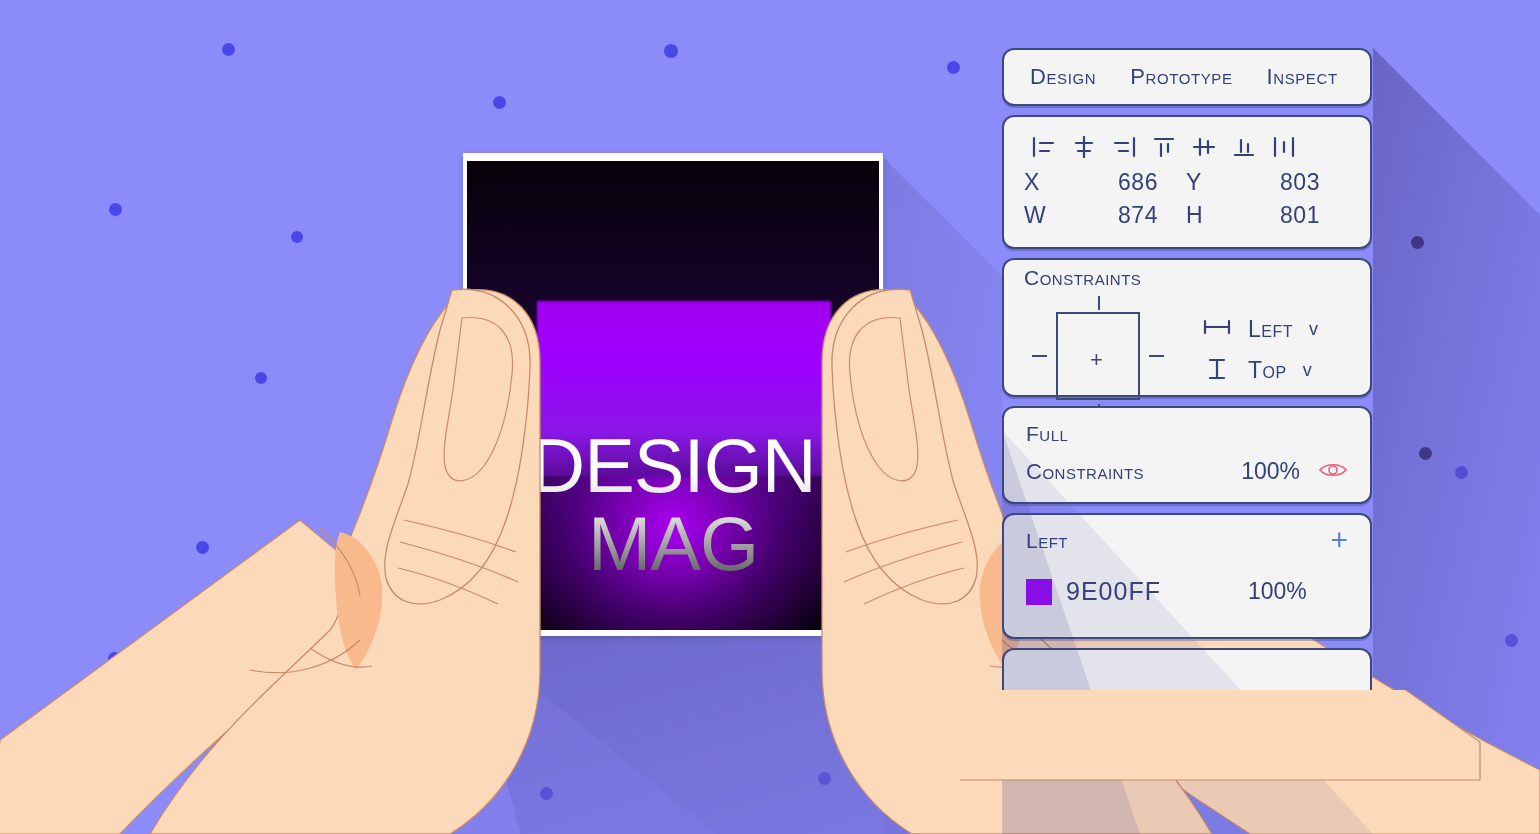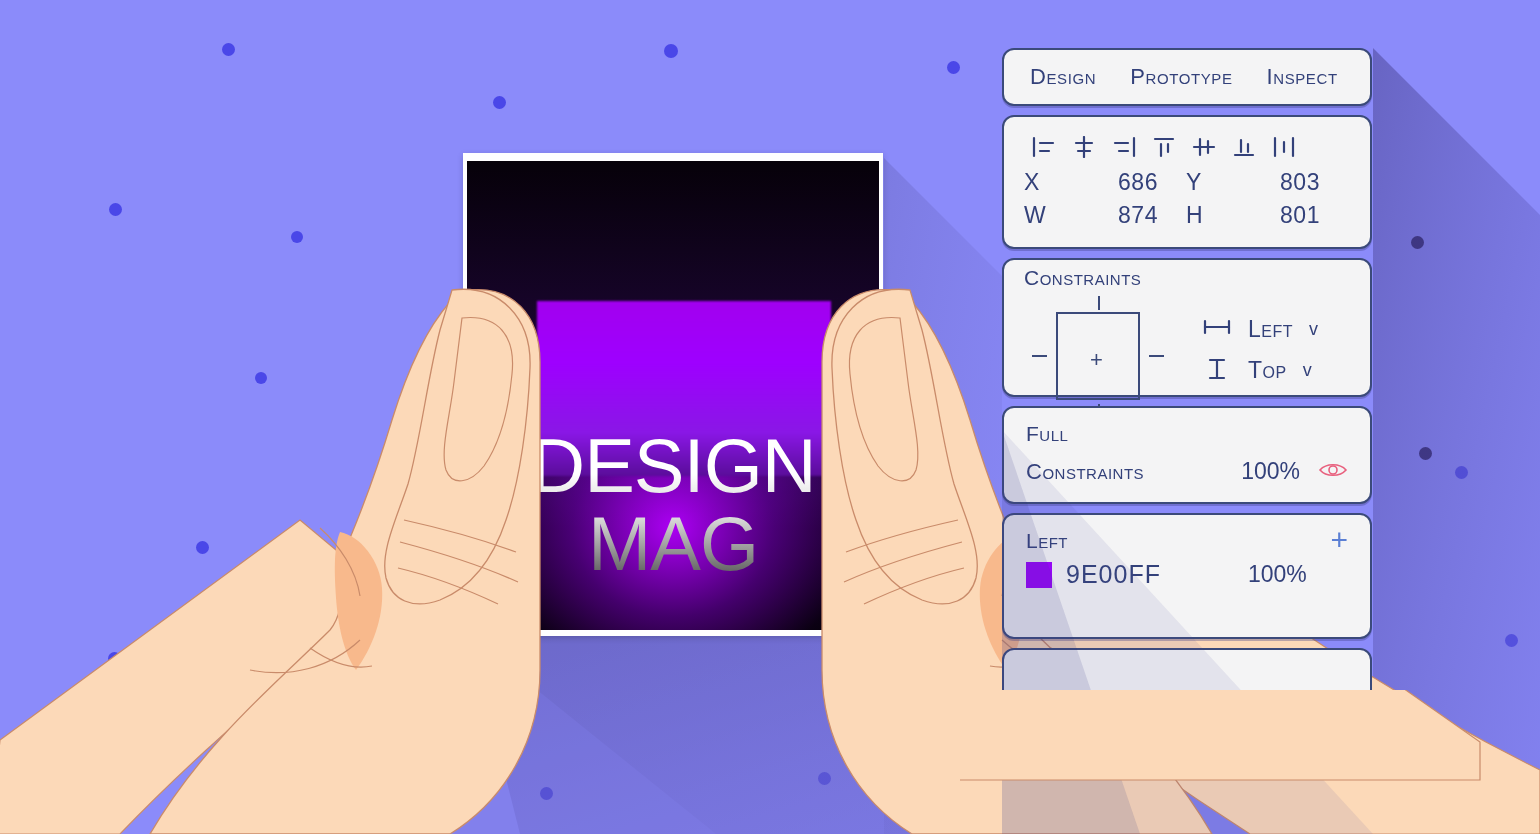--- a/index.html
+++ b/index.html
@@ -104,21 +104,21 @@
   
   #layer-panel { padding:14px 22px 18px 22px; height:98px; }
   #layer-row { display:flex; align-items:center; margin-top:12px; }
   #blend-mode { font-size:22px; color:#33417a; letter-spacing:.5px; flex:1; cursor:pointer; }
   #layer-opacity { font-size:23px; color:#33417a; width:78px; text-align:right; cursor:pointer; }
 
   
   #fill-panel { padding:14px 22px 22px 22px; height:126px; }
   #fill-head { display:flex; align-items:flex-start; justify-content:space-between; }
   #fill-add { font-size:30px; color:#5b7fd4; line-height:.7; cursor:pointer; }
-  #fill-row { display:flex; align-items:center; margin-top:7px;justify-content:flex-end; }
+  #fill-row { display:flex; align-items:center; margin-top:24px;justify-content:flex-end; }
   #fill-swatch { width:26px; height:26px; background:#9e00ff; margin-right:14px; }
   #fill-hex { font-size:25px; color:#33417a; letter-spacing:1px; flex:1; cursor:pointer; }
   #fill-opacity { font-size:23px; color:#33417a; width:100px; cursor:pointer; }
 
   
   #extra-panel { height:120px; }
 
   
   #light-band { position:absolute; inset:0; pointer-events:none; }
 </style>

